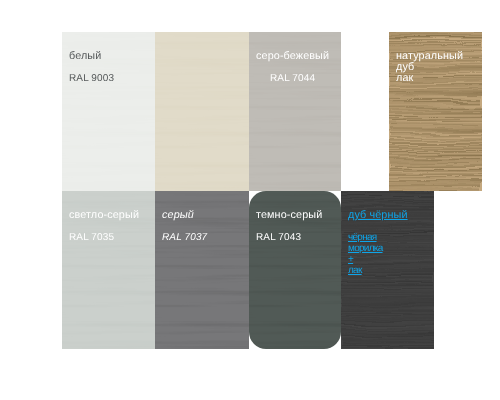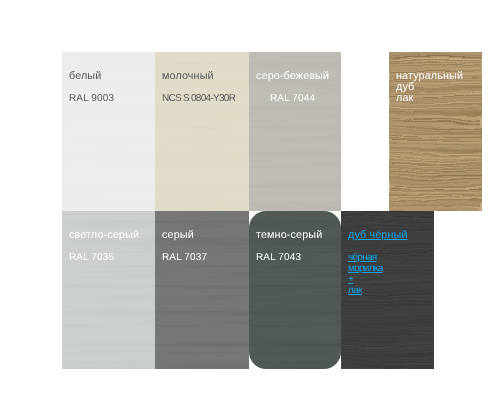--- a/index.html
+++ b/index.html
@@ -1,19 +1,19 @@
 <!DOCTYPE html>
 <html><head>
 <meta charset="utf-8">
 <style>
   html,body{margin:0;padding:0;}
   body{width:500px;height:400px;background:#ffffff;
        font-family:"Liberation Sans", sans-serif;overflow:hidden;
        -webkit-font-smoothing:antialiased;text-rendering:geometricPrecision;}
-  #grid{position:absolute;left:62px;top:52px;width:372px;height:316px;}
+  #grid{position:absolute;left:62px;top:32px;width:372px;height:316px;}
   .swatch{position:absolute;overflow:hidden;}
   .tex{position:absolute;left:0;top:0;z-index:1;}
   .labels{position:absolute;left:7px;top:18.5px;z-index:3;}
   .nm{font-size:10.8px;line-height:11px;letter-spacing:0.12px;white-space:pre;}
   .code{font-size:10px;line-height:11px;letter-spacing:0.12px;white-space:pre;margin-top:11.2px;}
   .code.tight{letter-spacing:-0.72px;}
   #defs{position:absolute;width:0;height:0;overflow:hidden;}
 </style>
 </head>
 <body>
@@ -62,24 +62,20 @@
       </svg>
       <div class="labels" style="color: rgb(85, 89, 90);">
         <div class="nm">белый</div>
         <div class="code">RAL 9003</div>
       </div>
     </div>
     <div class="swatch" style="left: 93px; top: 0px; width: 94px; height: 159px; background: rgb(225, 219, 201);">
       <svg width="94" height="159" viewBox="0 0 94 159" class="tex" style="mix-blend-mode: overlay;">
         <rect x="0" y="0" width="94" height="159" filter="url(#paintTex)" opacity="0.20"></rect>
       </svg>
-      <div class="labels" style="color: rgb(85, 89, 90);">
-        <div class="nm">молочный</div>
-        <div class="code tight">NCS S 0804-Y30R</div>
-      </div>
     </div>
     <div class="swatch" style="left: 187px; top: 0px; width: 92px; height: 159px; background: rgb(191, 188, 182);">
       <svg width="92" height="159" viewBox="0 0 92 159" class="tex" style="mix-blend-mode: overlay;">
         <rect x="0" y="0" width="92" height="159" filter="url(#paintTex)" opacity="0.20"></rect>
       </svg>
       <div class="labels" style="color: rgb(255, 255, 255); text-align: center;">
         <div class="nm">серо-бежевый</div>
         <div class="code">RAL 7044</div>
       </div>
     </div>
@@ -95,21 +91,21 @@
     </div>
     <div class="swatch" style="left: 0px; top: 159px; width: 93px; height: 158px; background: rgb(203, 208, 204);">
       <svg width="93" height="158" viewBox="0 0 93 158" class="tex" style="mix-blend-mode: overlay;">
         <rect x="0" y="0" width="93" height="158" filter="url(#paintTex)" opacity="0.20"></rect>
       </svg>
       <div class="labels" style="color: rgb(255, 255, 255);">
         <div class="nm">светло-серый</div>
         <div class="code">RAL 7035</div>
       </div>
     </div>
-    <div class="swatch" style="left: 93px; top: 159px; width: 94px; height: 158px; background: rgb(119, 119, 121);">
+    <div class="swatch" style="left: 93px; top: 159px; width: 94px; height: 158px; background: rgb(119, 119, 121); font-style: italic;">
       <svg width="94" height="158" viewBox="0 0 94 158" class="tex" style="mix-blend-mode: overlay;">
         <rect x="0" y="0" width="94" height="158" filter="url(#paintTex)" opacity="0.20"></rect>
       </svg>
       <div class="labels" style="color: rgb(255, 255, 255);">
         <div class="nm">серый</div>
         <div class="code">RAL 7037</div>
       </div>
     </div>
     <div class="swatch" style="left: 187px; top: 159px; width: 92px; height: 158px; background: rgb(81, 90, 86); border-radius: 17px;">
       <svg width="92" height="158" viewBox="0 0 92 158" class="tex" style="mix-blend-mode: overlay;">

